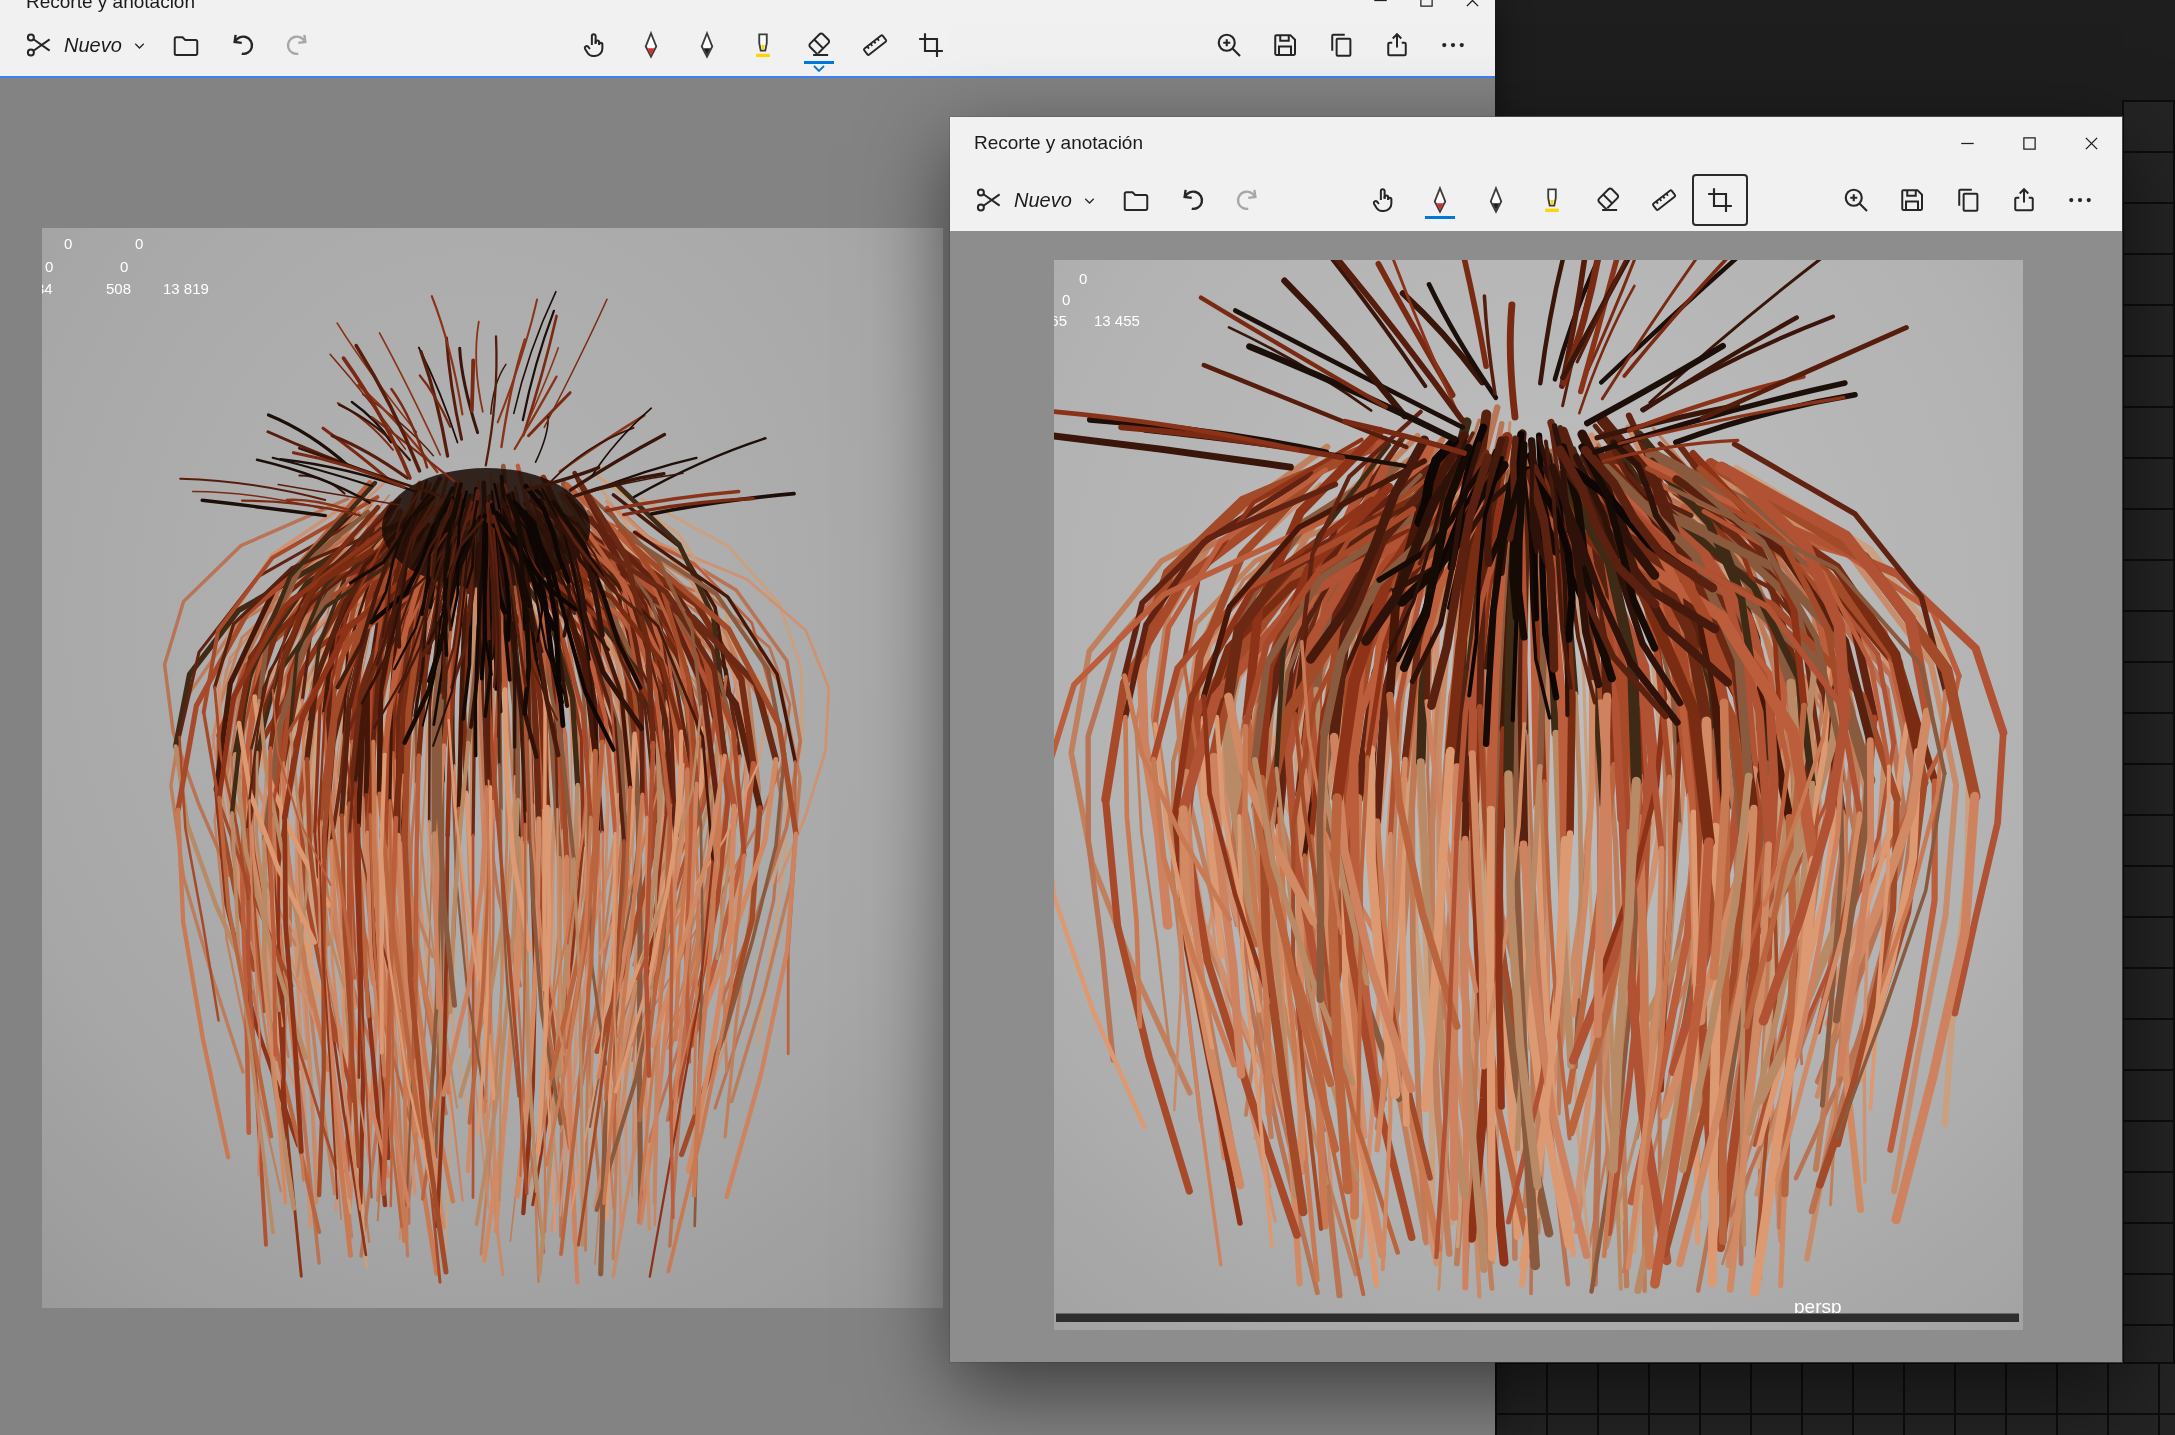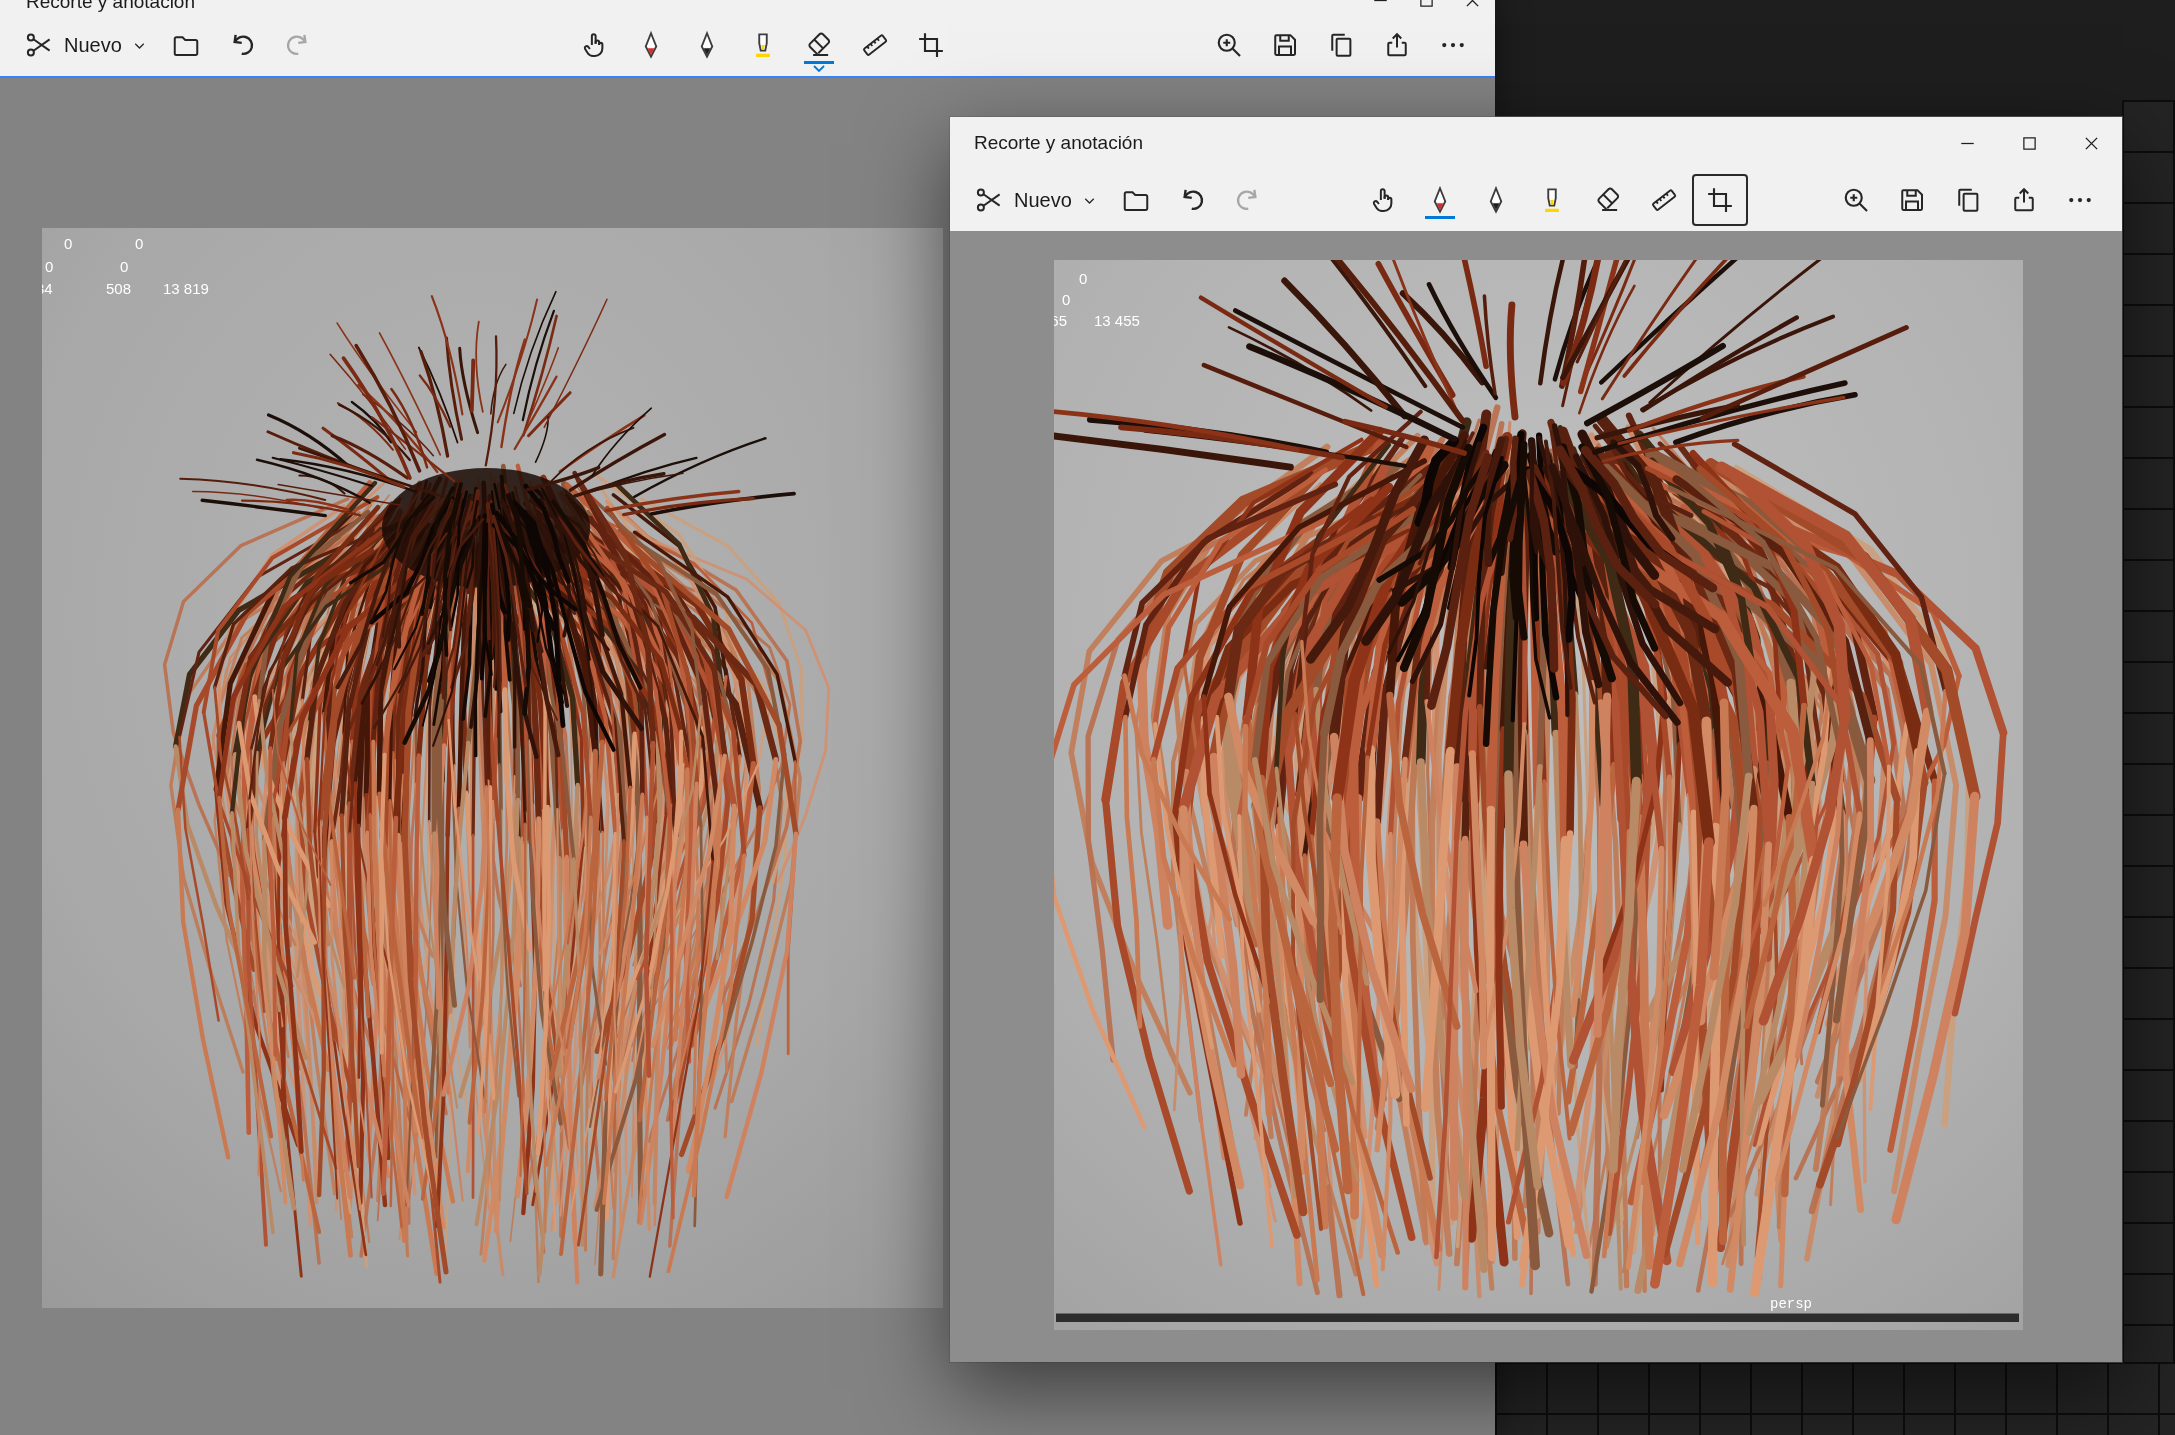--- a/index.html
+++ b/index.html
@@ -43,42 +43,42 @@
   .controls-cut .win-btn{ width:46px; height:26px; }
 
   
   .toolbar{ height:62px; display:flex; align-items:center; padding:0 14px; background:#f1f1f1; position:relative; }
   #back-window .toolbar{ position:absolute; top:14px; left:0; right:0; }
   .tgroup{ display:flex; align-items:center; }
   .tgroup.center{ margin-left:auto; margin-right:auto; }
   .tbtn{ position:relative; width:56px; height:52px; display:flex; align-items:center; justify-content:center;
          border-radius:3px; color:#262626; cursor:pointer; }
   .tbtn svg{ width:30px; height:30px; }
-  .tbtn.new-btn{ width:auto; padding:0 10px; }
+  .tbtn.new-btn{ width:auto; padding:0 10px;font-style:italic; }
   .new-label{ font-size:20px; color:#1b1b1b; margin:0 9px 0 10px; }
   .icon{ display:flex; align-items:center; justify-content:center; }
   .icon.small svg{ width:17px; height:17px; }
   .tbtn.disabled{ color:#a7a7a7; cursor:default; }
   .tbtn.selected::after{ content:""; position:absolute; left:13px; right:13px; bottom:7px; height:3px; background:var(--accent); }
   .sel-chevron{ position:absolute; bottom:-6px; left:50%; transform:translateX(-50%); color:var(--accent); }
   .sel-chevron svg{ width:14px; height:9px; }
   .tbtn.focused{ outline:2px solid #2a2a2a; outline-offset:-2px; border-radius:4px; }
   .mirror{ transform:scaleX(-1); }
 
   
   .content{ position:relative; overflow:hidden; }
   #back-window .content{ position:absolute; top:78px; left:0; right:0; bottom:0; background:#838383; }
   #front-window .content{ height:1131px; background:#8d8d8d; }
   .snip{ position:absolute; overflow:hidden; }
   #snip-back{ left:42px; top:150px; width:901px; height:1080px; }
   #snip-front{ left:104px; top:29px; width:969px; height:1070px; }
   .snip svg.render{ position:absolute; left:0; top:0; width:100%; height:100%; display:block; }
   .hud{ position:absolute; left:0; top:0; right:0; bottom:0; pointer-events:none; }
   .hud-num{ position:absolute; color:#fff; font-size:15px; white-space:pre; }
-  .persp-label{ position:absolute; left:716px; top:1036px; color:#ffffff; font-size:14px;font-family:Liberation Mono, monospace; }
+  .persp-label{ position:absolute; left:740px; top:1036px; color:#ffffff; font-size:19px; }
   .timeline-bar{ position:absolute; left:2px; right:4px; top:1053px; height:9px; background:#2d2d2d; border-top:1px solid #6a6a6a; }
 </style>
 </head>
 <body>
 
 <div id="grid-right" class="grid-bg"></div>
 <div id="grid-bottom" class="grid-bg"></div>
 
 <section id="back-window" class="window">
 

